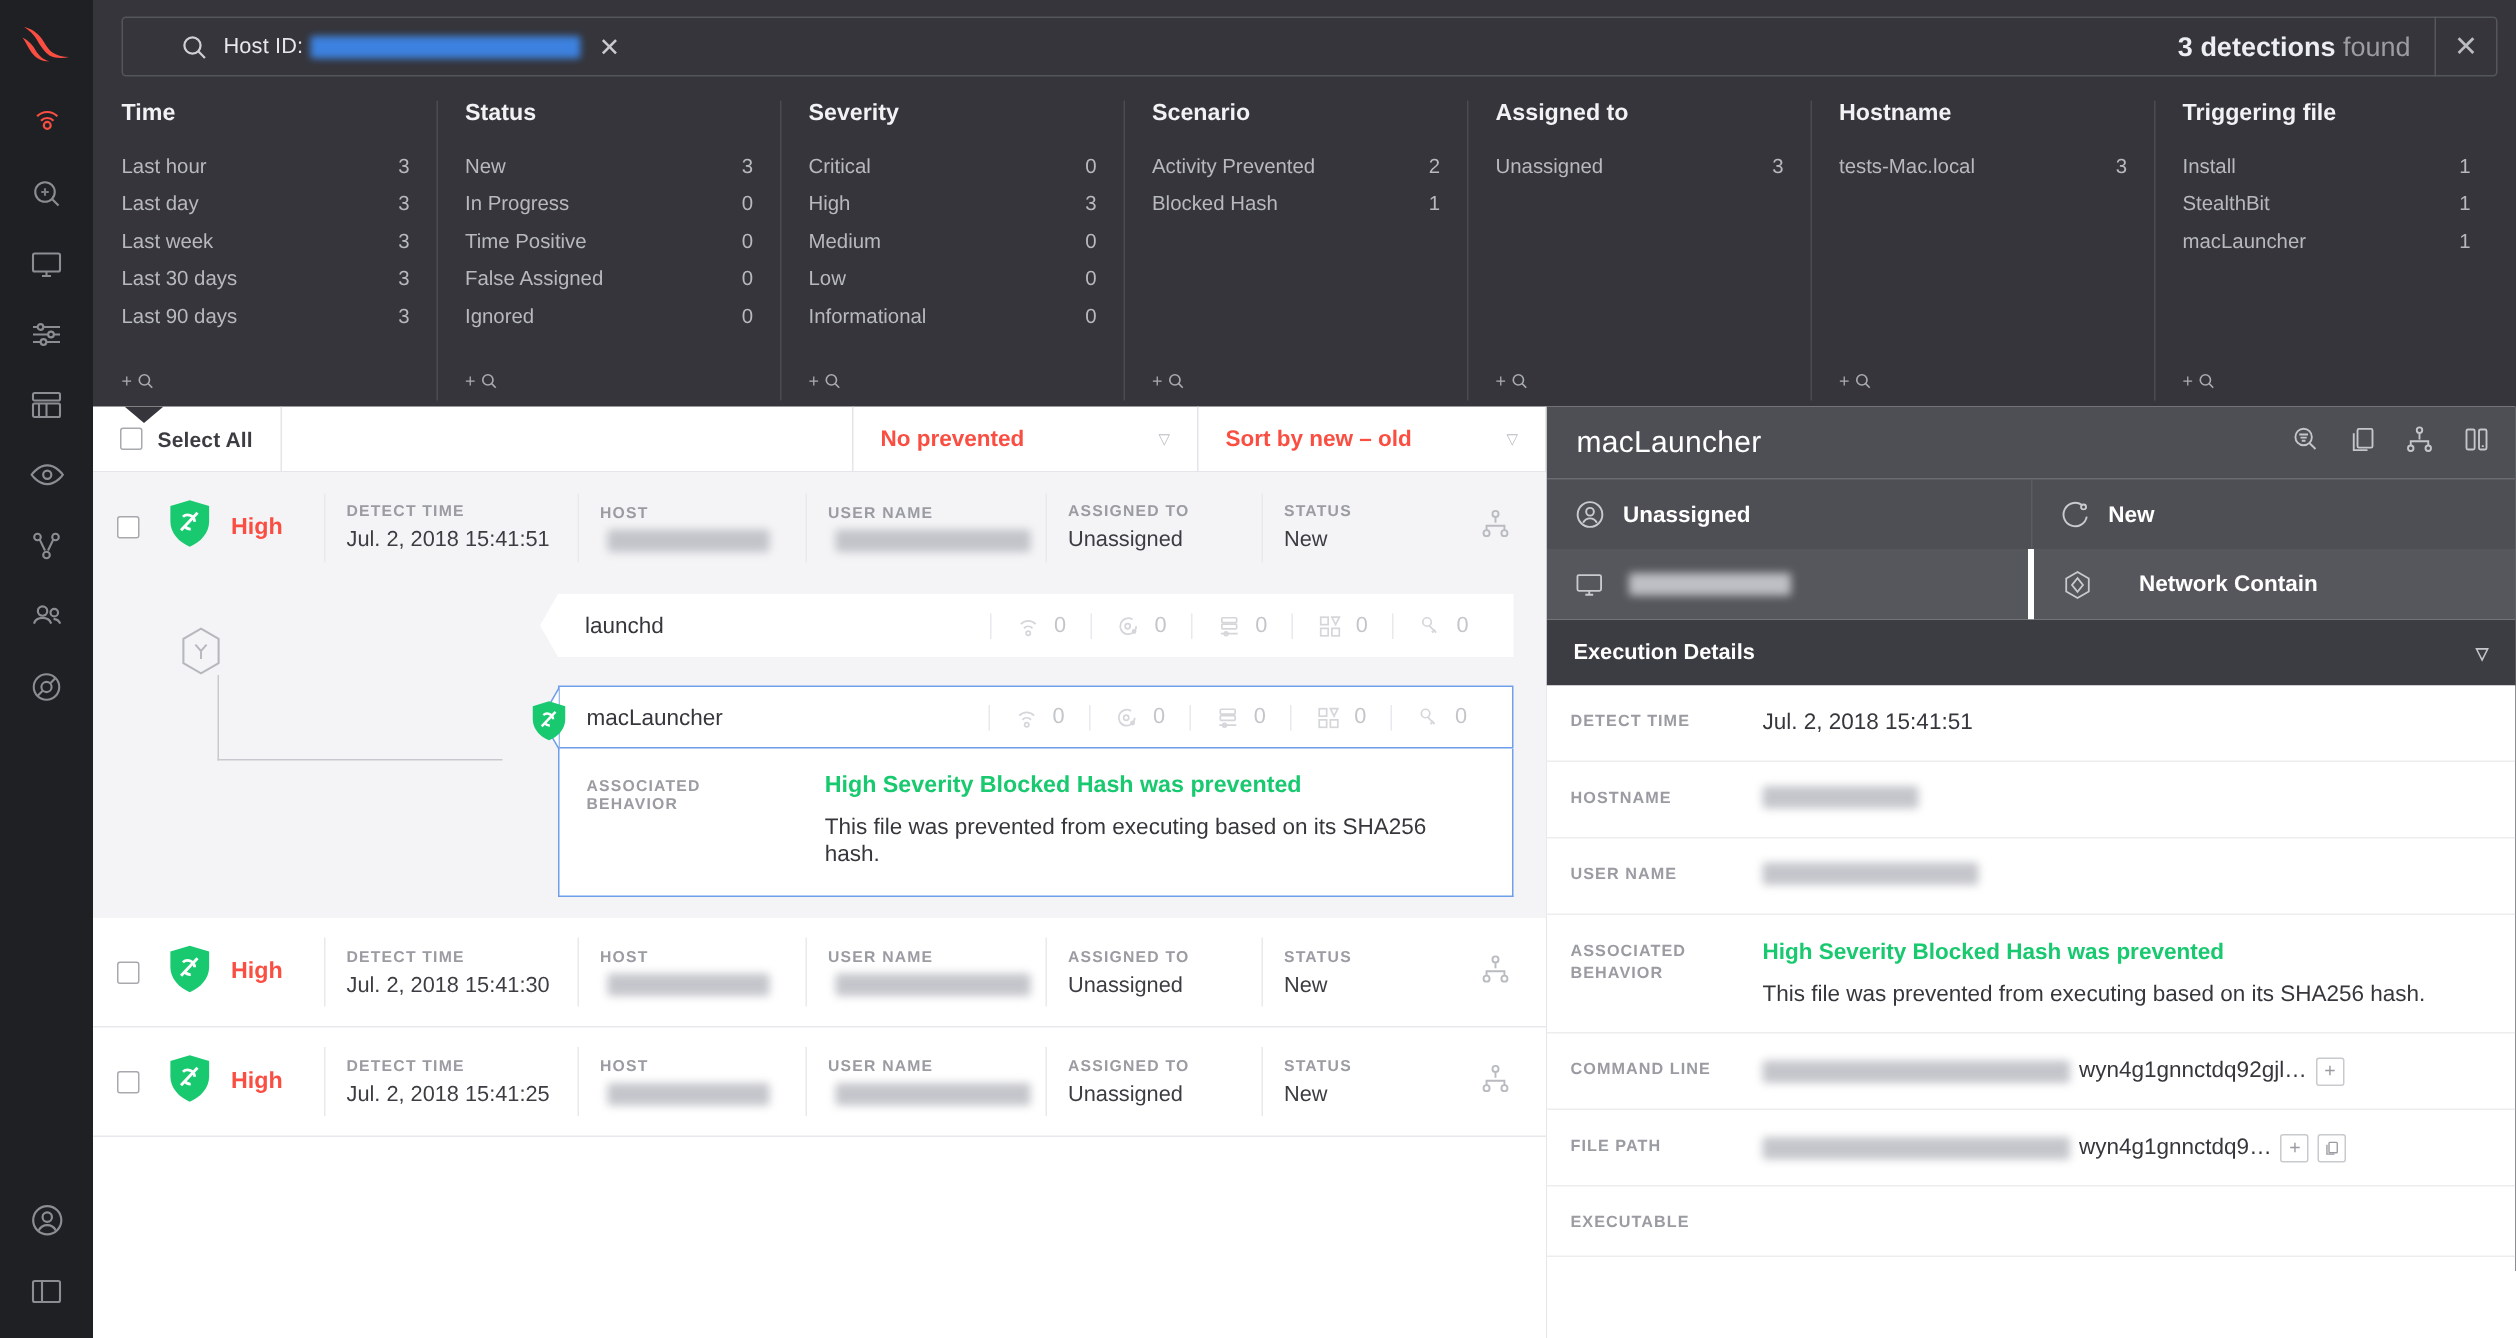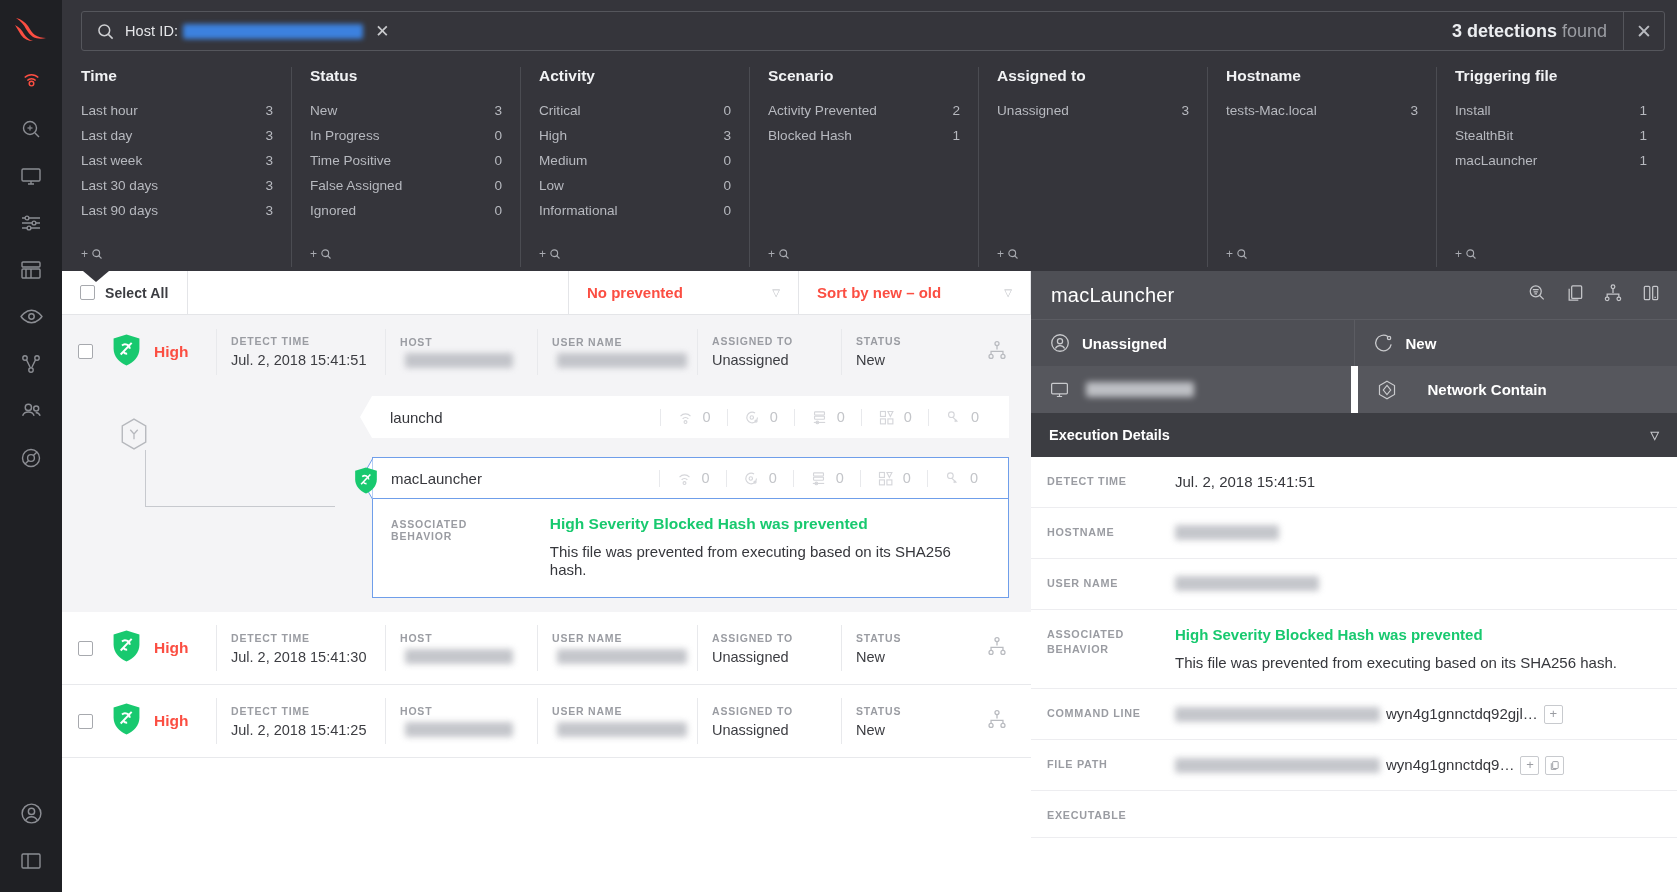--- a/index.html
+++ b/index.html
@@ -25,21 +25,21 @@
   .rail-item.active { color: #fb4e42; }
   .rail-item svg { display: block; }
   .rail-bottom { position: absolute; bottom: 8px; left: 0; width: 62px; }
 
   
   .main { flex: 1; height: 892px; position: relative; background: #35353b; }
 
   
   .searchbar {
     margin: 11px 12px 0 19px; height: 40px; border: 1px solid #55565c;
-    border-radius: 3px; display: flex; align-items: center; background: #35353b;
+    border-radius: 3px; display: flex; align-items: center; background: #35353b; padding-left: 24px;
   }
   .search-icon-wrap { padding: 0 10px 0 14px; color: #cfd0d3; display: flex; align-items: center; }
   .search-label { color: #e6e7ea; font-size: 14.5px; letter-spacing: .1px; }
   .redacted {
     display: inline-block; height: 15px; border-radius: 2px; vertical-align: -2px;
     margin-left: 5px; background: #3d86e8;
     filter: blur(2.6px); opacity: .95;
   }
   .redacted.light { background: #c9cbd0; filter: blur(3px); opacity:.9; }
   .redacted.dark { background: #babcc2; filter: blur(3px); opacity:.85; }
@@ -154,21 +154,21 @@
     flex: 1; display: flex; align-items: center; gap: 11px; padding: 0 18px;
     color: #fff; font-size: 15px; font-weight: bold; cursor: pointer;
   }
   .d-act + .d-act { border-left: 1px solid #5b5c62; }
   .d-act .ic { color: #c9cacd; display: flex; }
   .d-subactions { display: flex; background: #56575d; height: 47px; }
   .d-sub {
     flex: 1; display: flex; align-items: center; gap: 11px; padding: 0 18px;
     color: #fff; font-size: 15px; font-weight: bold; cursor: pointer;
   }
-  .d-sub + .d-sub { border-left: 7px solid #ffffff; gap: 30px; }
+  .d-sub + .d-sub { border-left: 4px solid #ffffff; gap: 30px; }
   .d-section {
     height: 44px; background: #3c3d42; display: flex; align-items: center;
     padding: 0 18px; color: #fff; font-size: 14.5px; font-weight: bold;
   }
   .d-section .caret-dn { margin-left: auto; color: #c5c6ca; font-size: 11px; }
   .d-body { flex: 1; overflow: hidden; background: #fff; }
   .d-field { display: flex; padding: 14px 16px 14px 16px; border-bottom: 1px solid #ededf0; }
   .d-field:first-child { border-top: none; }
   .d-key {
     width: 128px; flex: 0 0 128px; font-size: 10.8px; letter-spacing: .7px;
@@ -352,21 +352,21 @@
         <div class="facet-add">
             <span>+</span>
             <svg width="12" height="12" viewBox="0 0 24 24" fill="none" stroke="currentColor" stroke-width="2.2">
               <circle cx="10.5" cy="10.5" r="6.8"></circle>
               <path d="M15.6 15.6L21 21"></path>
             </svg>
           </div>
       </div>
 
       <div class="facet">
-        <div class="facet-title">Activity</div>
+        <div class="facet-title">Severity</div>
         <div class="facet-row">
             <span>Critical</span>
             <span class="v">0</span>
           </div>
         <div class="facet-row">
             <span>High</span>
             <span class="v">3</span>
           </div>
         <div class="facet-row">
             <span>Medium</span>

